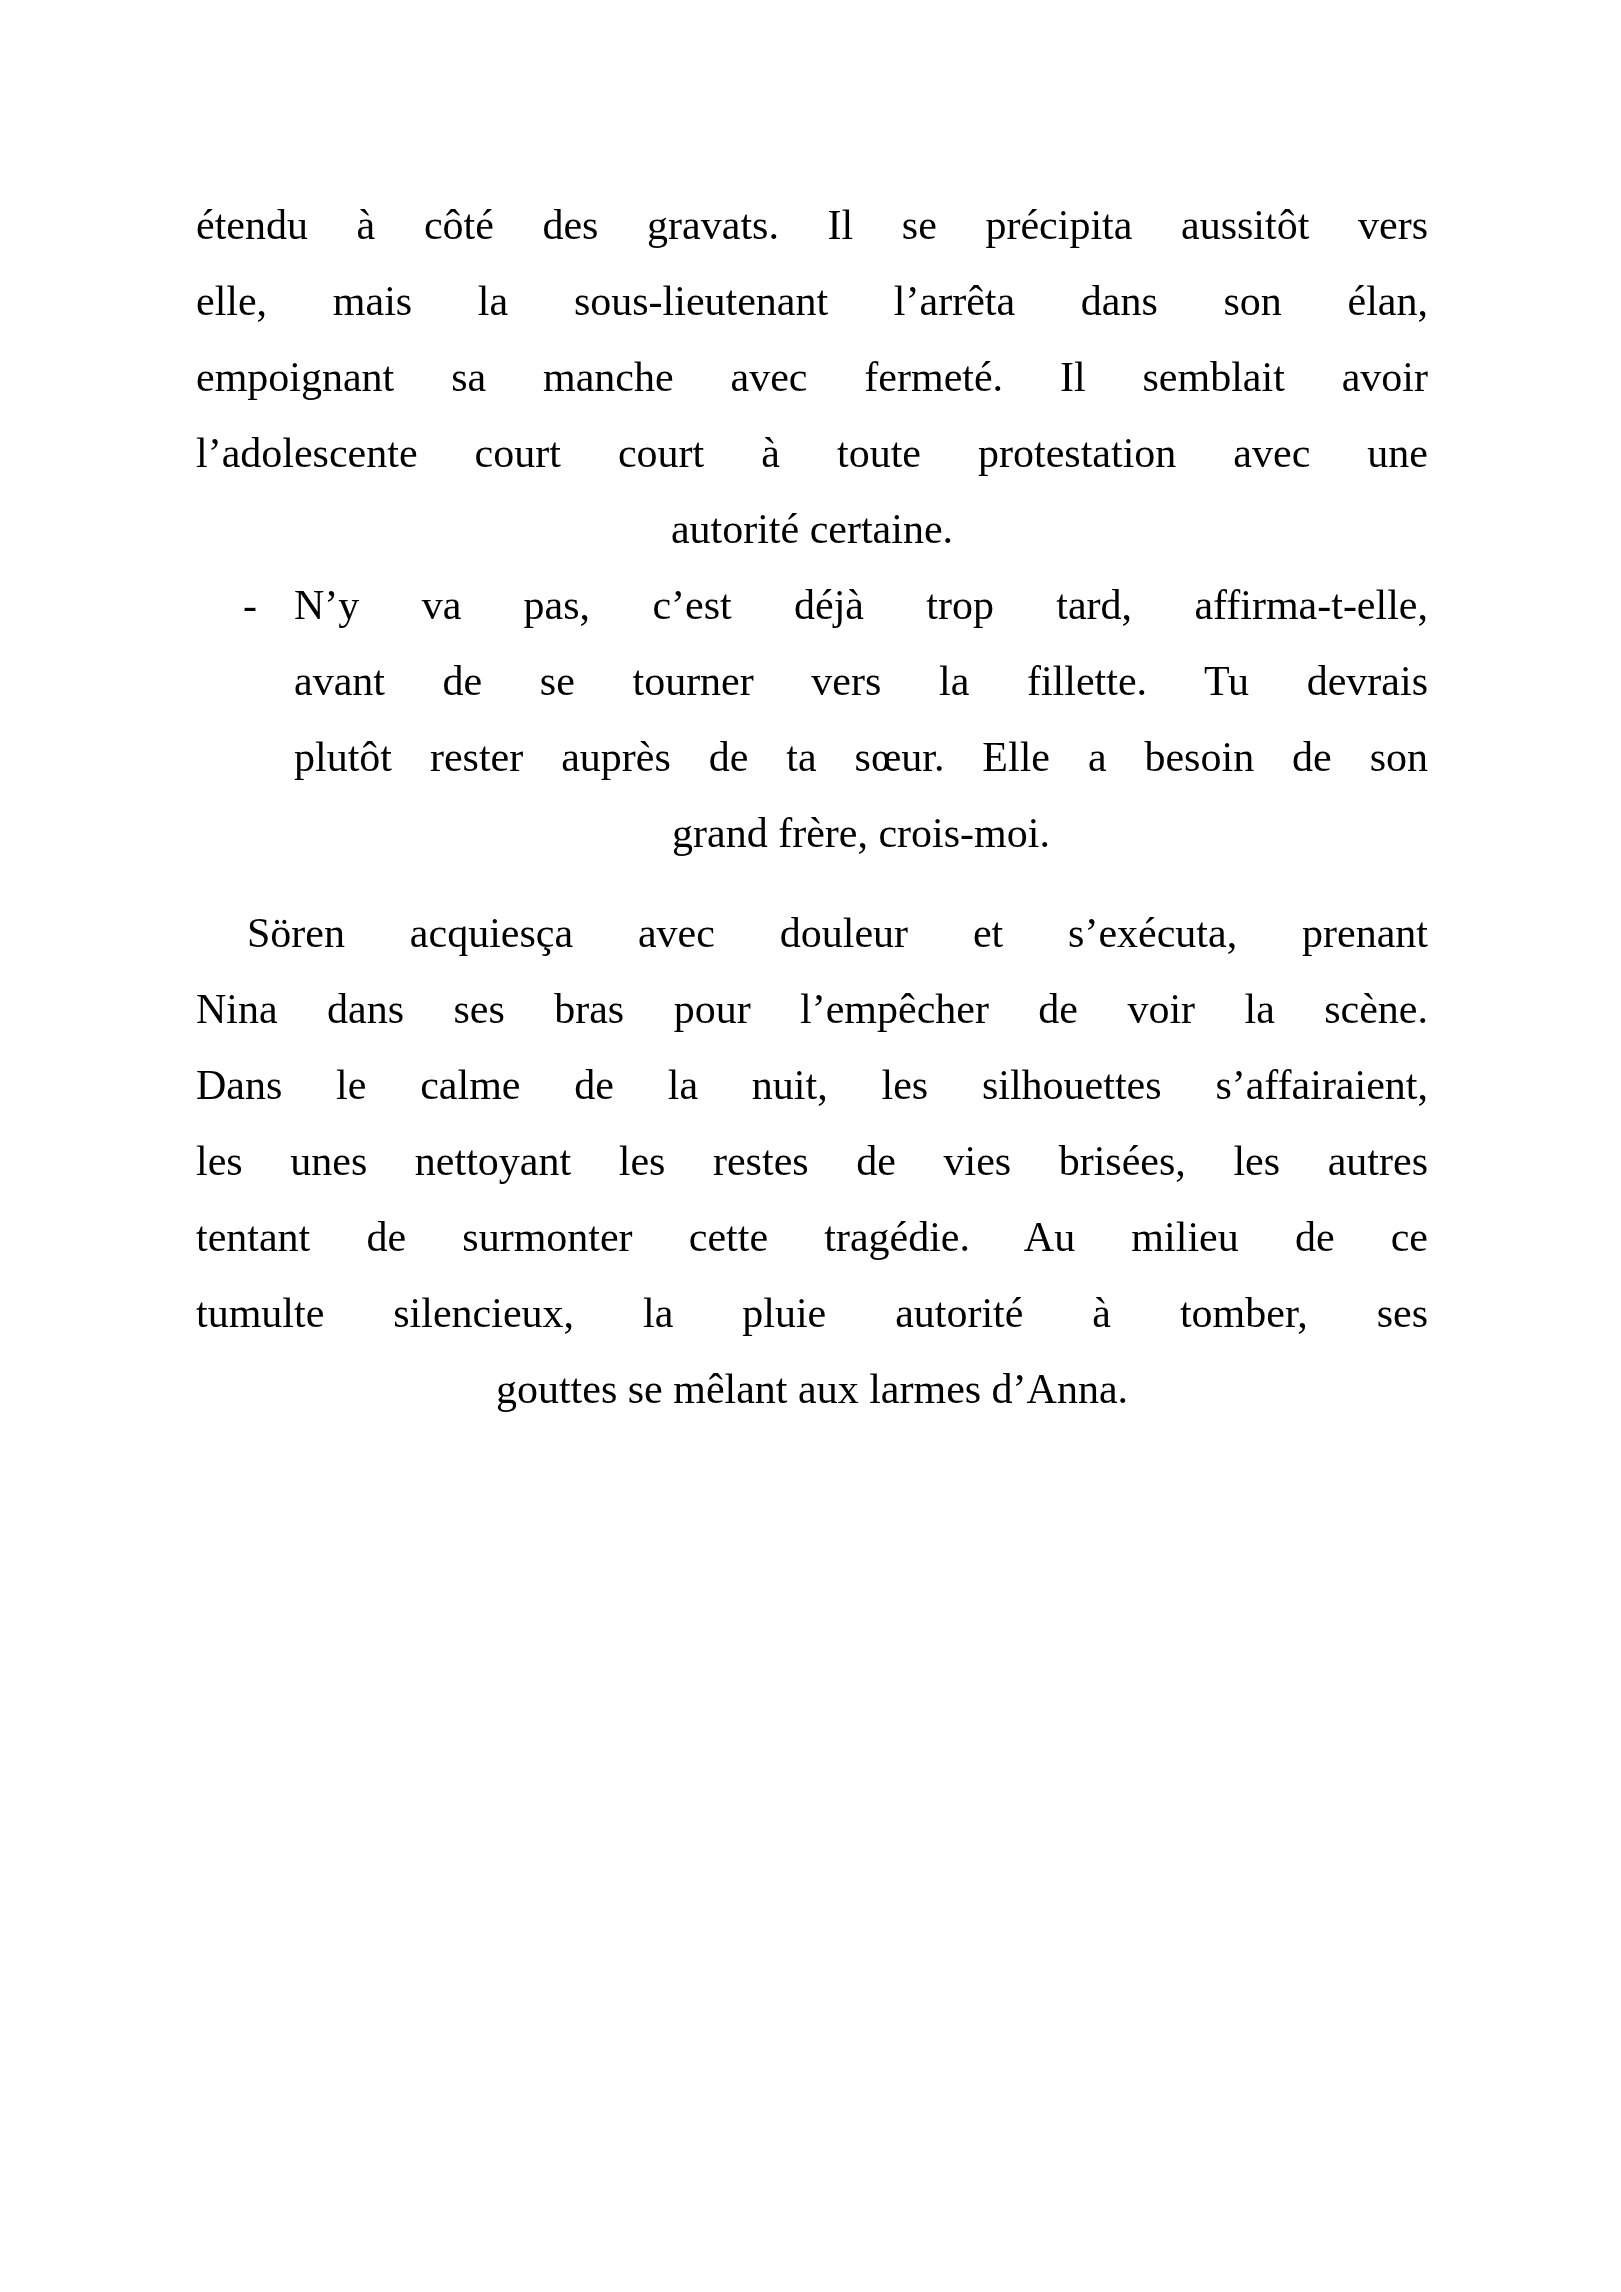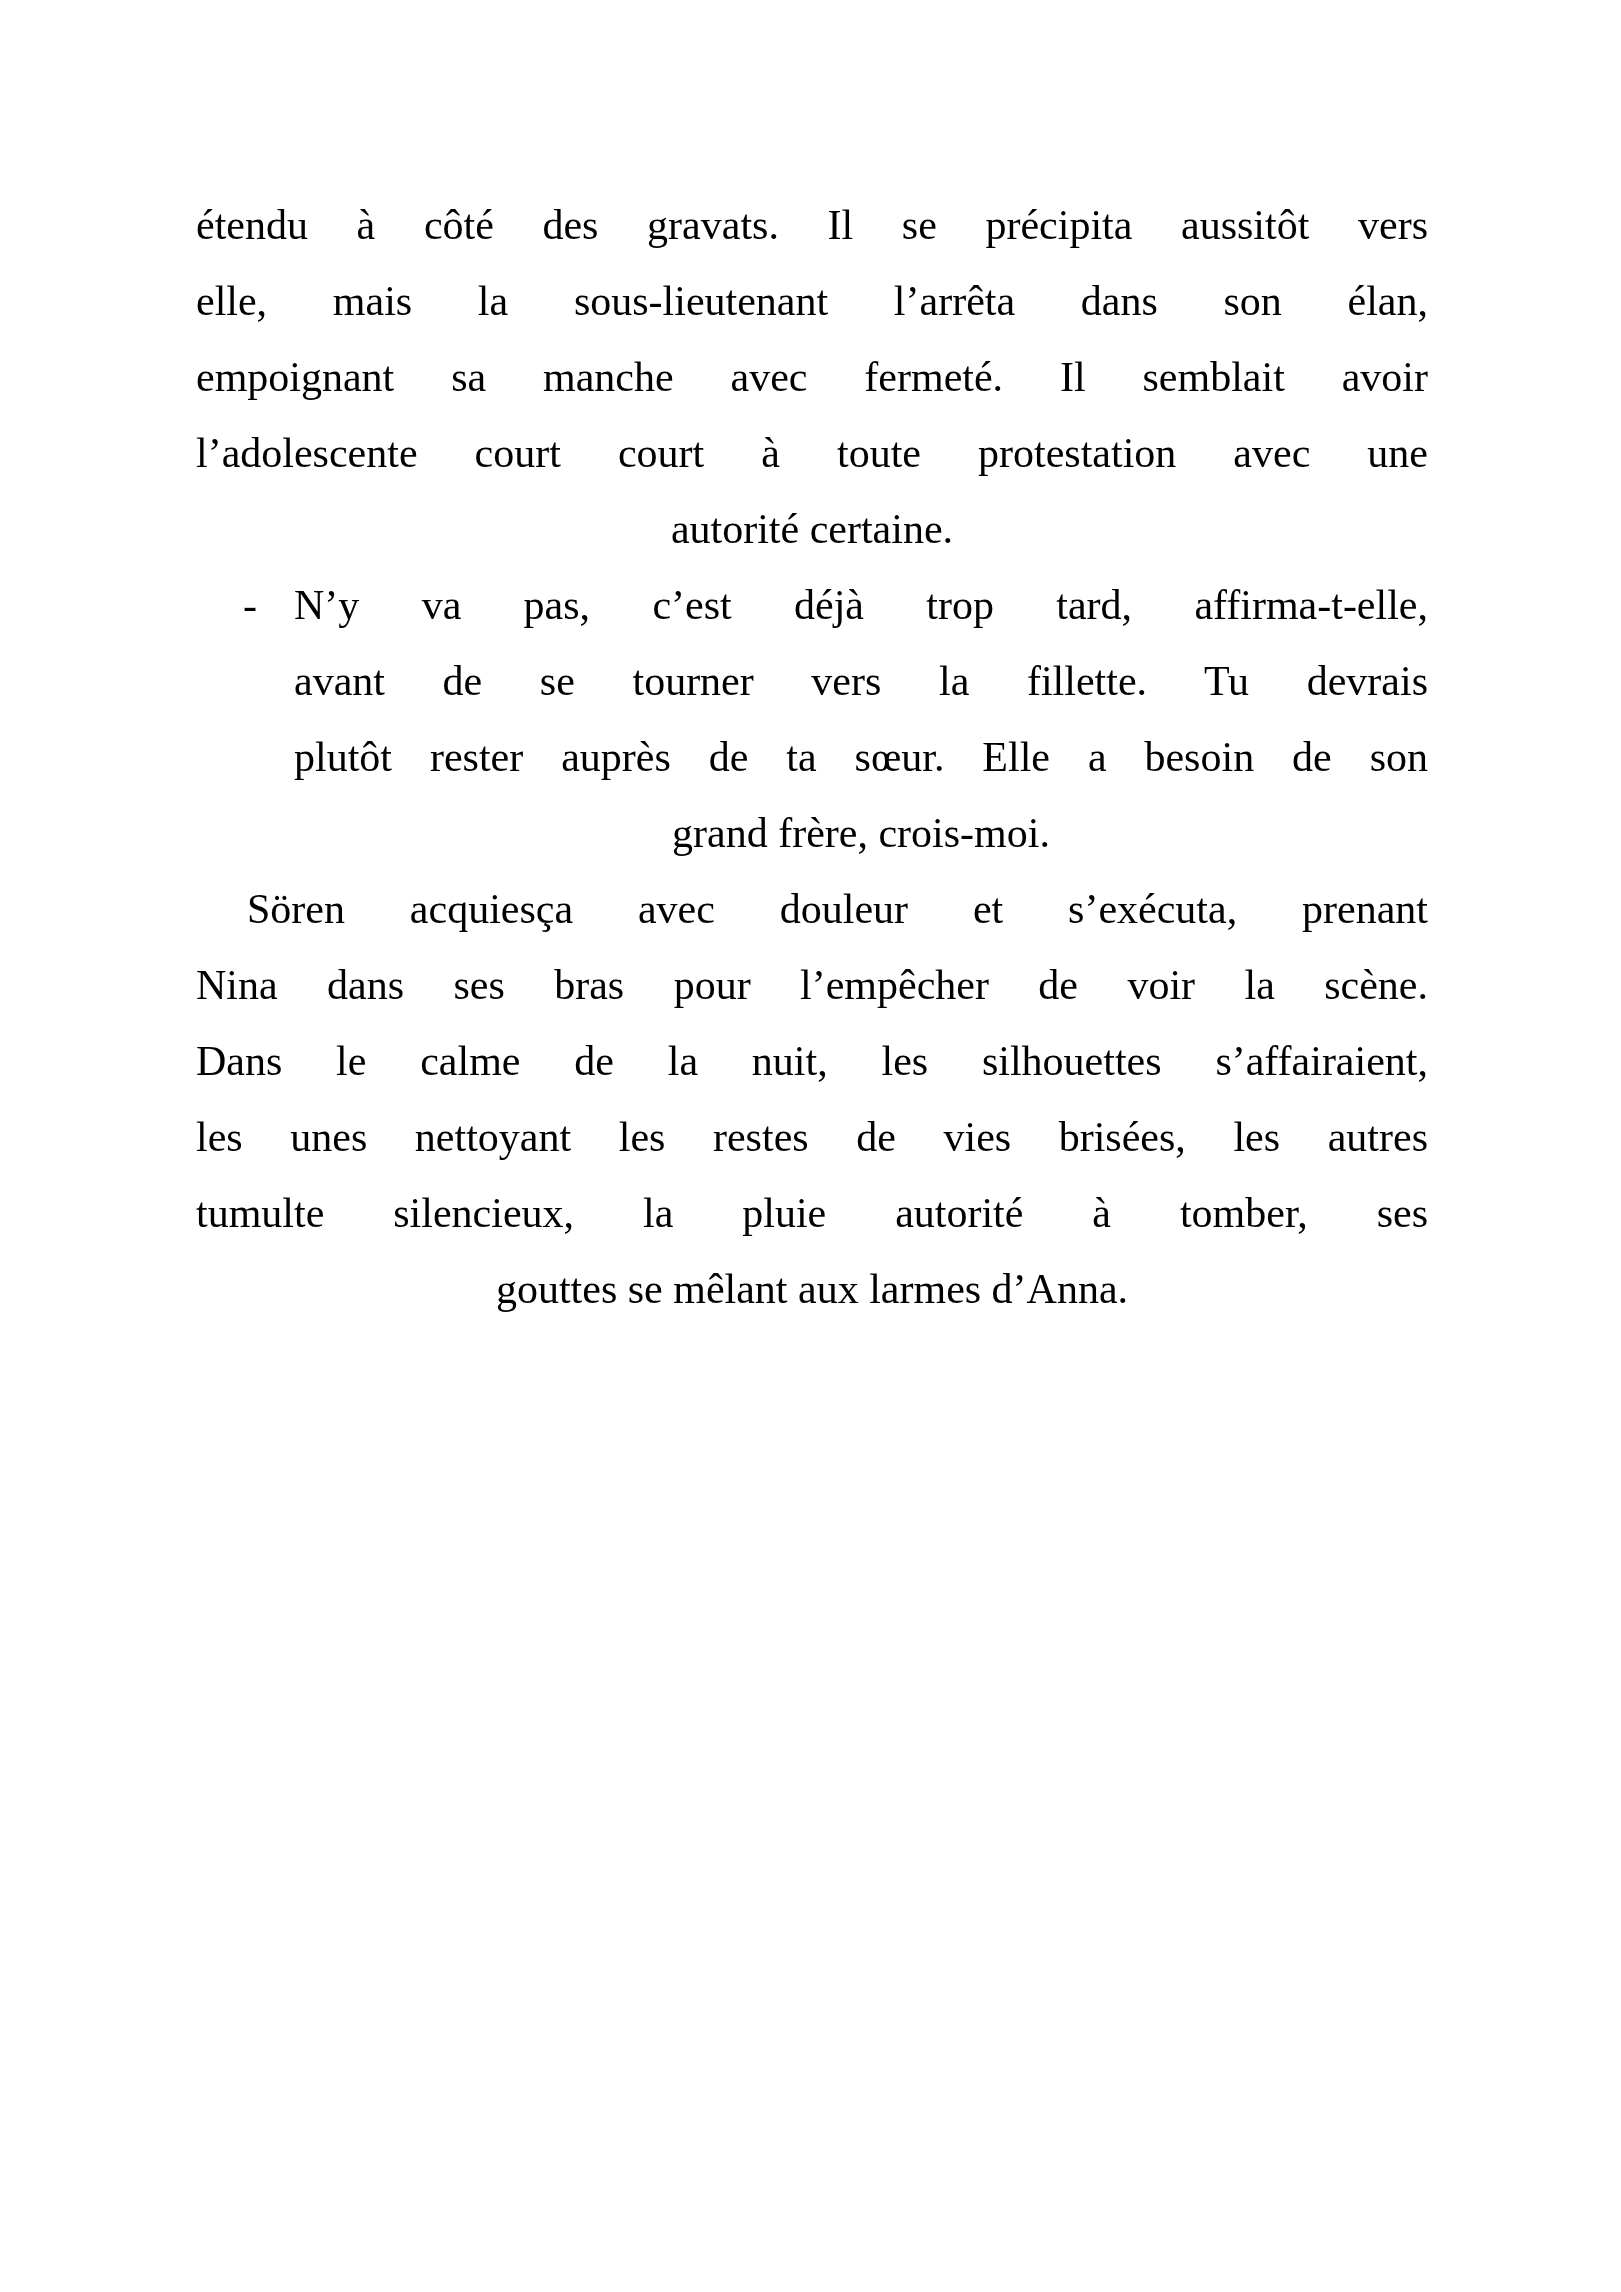--- a/index.html
+++ b/index.html
@@ -59,22 +59,23 @@
         <div class="line">l’adolescente court court à toute protestation avec une</div>
         <div class="line last">autorité certaine.</div>
       </div>
       <div class="paragraph dialogue">
         <div class="line dialogue-first"><span class="dash">-</span>N’y va pas, c’est déjà trop tard, affirma-t-elle,</div>
         <div class="line">avant de se tourner vers la fillette. Tu devrais</div>
         <div class="line">plutôt rester auprès de ta sœur. Elle a besoin de son</div>
         <div class="line last">grand frère, crois-moi.</div>
       </div>
       <div class="paragraph body">
-        <div class="line" style="text-indent: 51px;">Sören acquiesça avec douleur et s’exécuta, prenant</div>
+        <div class="line" style="text-indent: 51px; margin-top: 24px;">Sören acquiesça avec douleur et s’exécuta, prenant</div>
         <div class="line">Nina dans ses bras pour l’empêcher de voir la scène.</div>
         <div class="line">Dans le calme de la nuit, les silhouettes s’affairaient,</div>
         <div class="line">les unes nettoyant les restes de vies brisées, les autres</div>
+        <div class="line">tentant de surmonter cette tragédie. Au milieu de ce</div>
         <div class="line">tumulte silencieux, la pluie autorité à tomber, ses</div>
         <div class="line last">gouttes se mêlant aux larmes d’Anna.</div>
       </div>
     </div>
 </div>
 
 
 </body></html>

